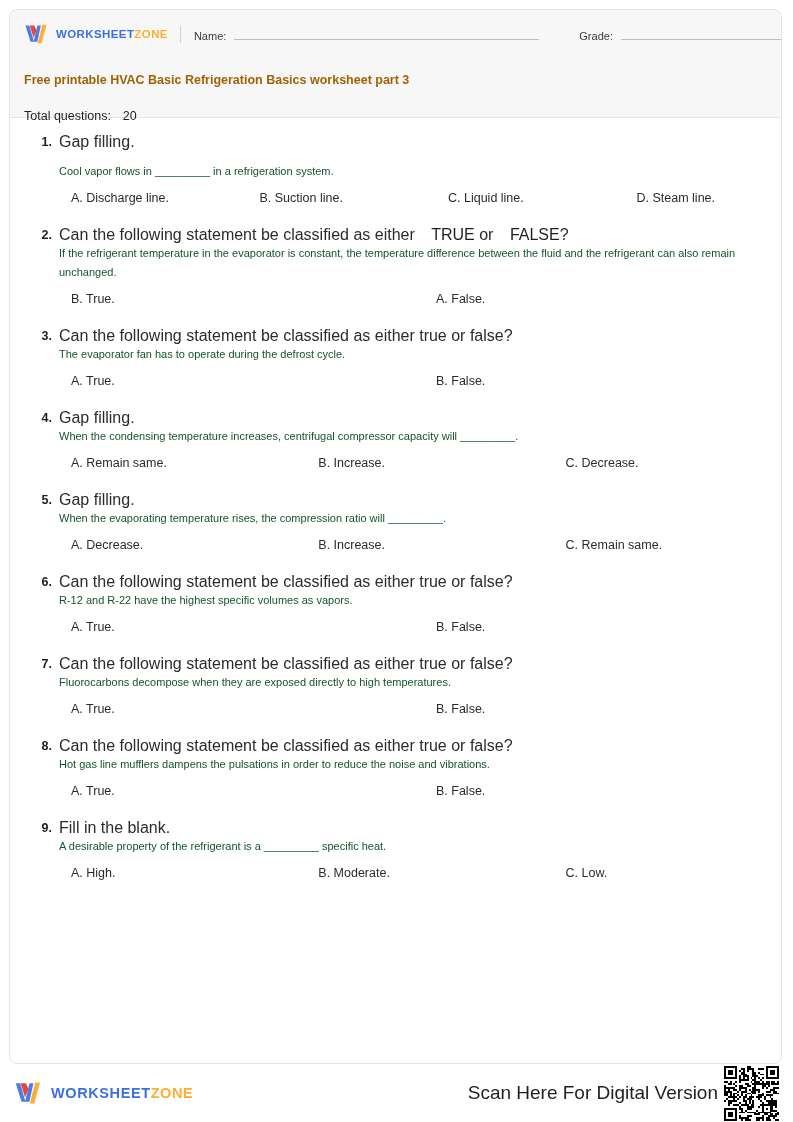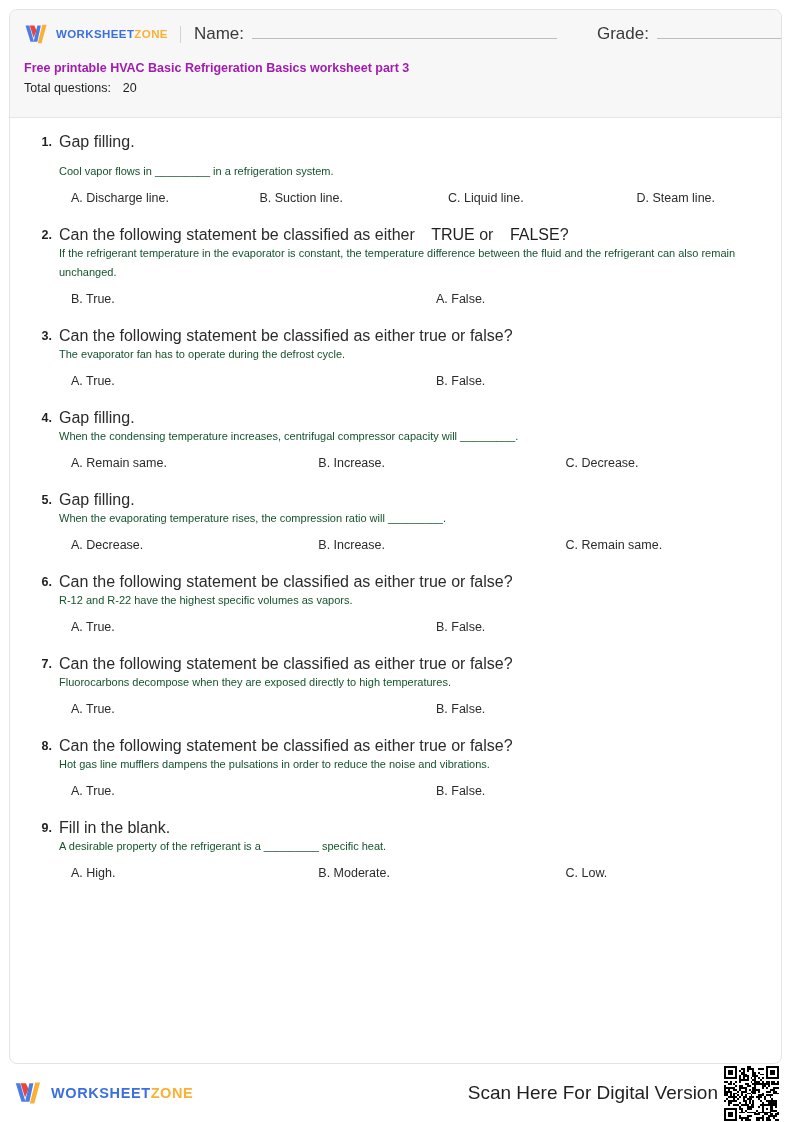--- a/index.html
+++ b/index.html
@@ -52,44 +52,44 @@
     letter-spacing:0.4px;
     white-space:nowrap;
   }
   .logo-text .w{color:#3b6fe0;}
   .logo-text .z{color:#fbb034;}
   .divider{
     width:1px;height:17px;background:#d2d2d2;
     margin:0 13px 0 12px;flex:0 0 auto;
   }
   .field{display:flex;align-items:baseline;flex:0 0 auto;}
-  .field-label{font-size:17px;color:#3a3a3a;white-space:nowrap;}
+  .field-label{font-size:11px;color:#3a3a3a;white-space:nowrap;}
   .field-line{
     border-bottom:1px solid #bdbdbd;
     height:12px;
     margin-left:8px;
   }
   .name-line{width:305px;}
   .grade-line{width:186px;}
   .grade-field{margin-left:40px;}
 
   .hdr-title{
     padding:0 14px;
     font-size:12.5px;
     font-weight:bold;
-    color:#a21caf;
+    color:#a16207;
     line-height:16px;
-    margin-top:2px;
+    margin-top:14px;
   }
   .hdr-sub{
     padding:0 14px;
     font-size:12.5px;
     color:#1f1f1f;
     line-height:18px;
-    margin-top:3px;
+    margin-top:19px;
   }
   .hdr-sub .cnt{margin-left:12px;}
 
   
   .questions{
     padding:14px 16px 8px 16px;
   }
   .q{
     display:flex;
     margin-bottom:5px;

